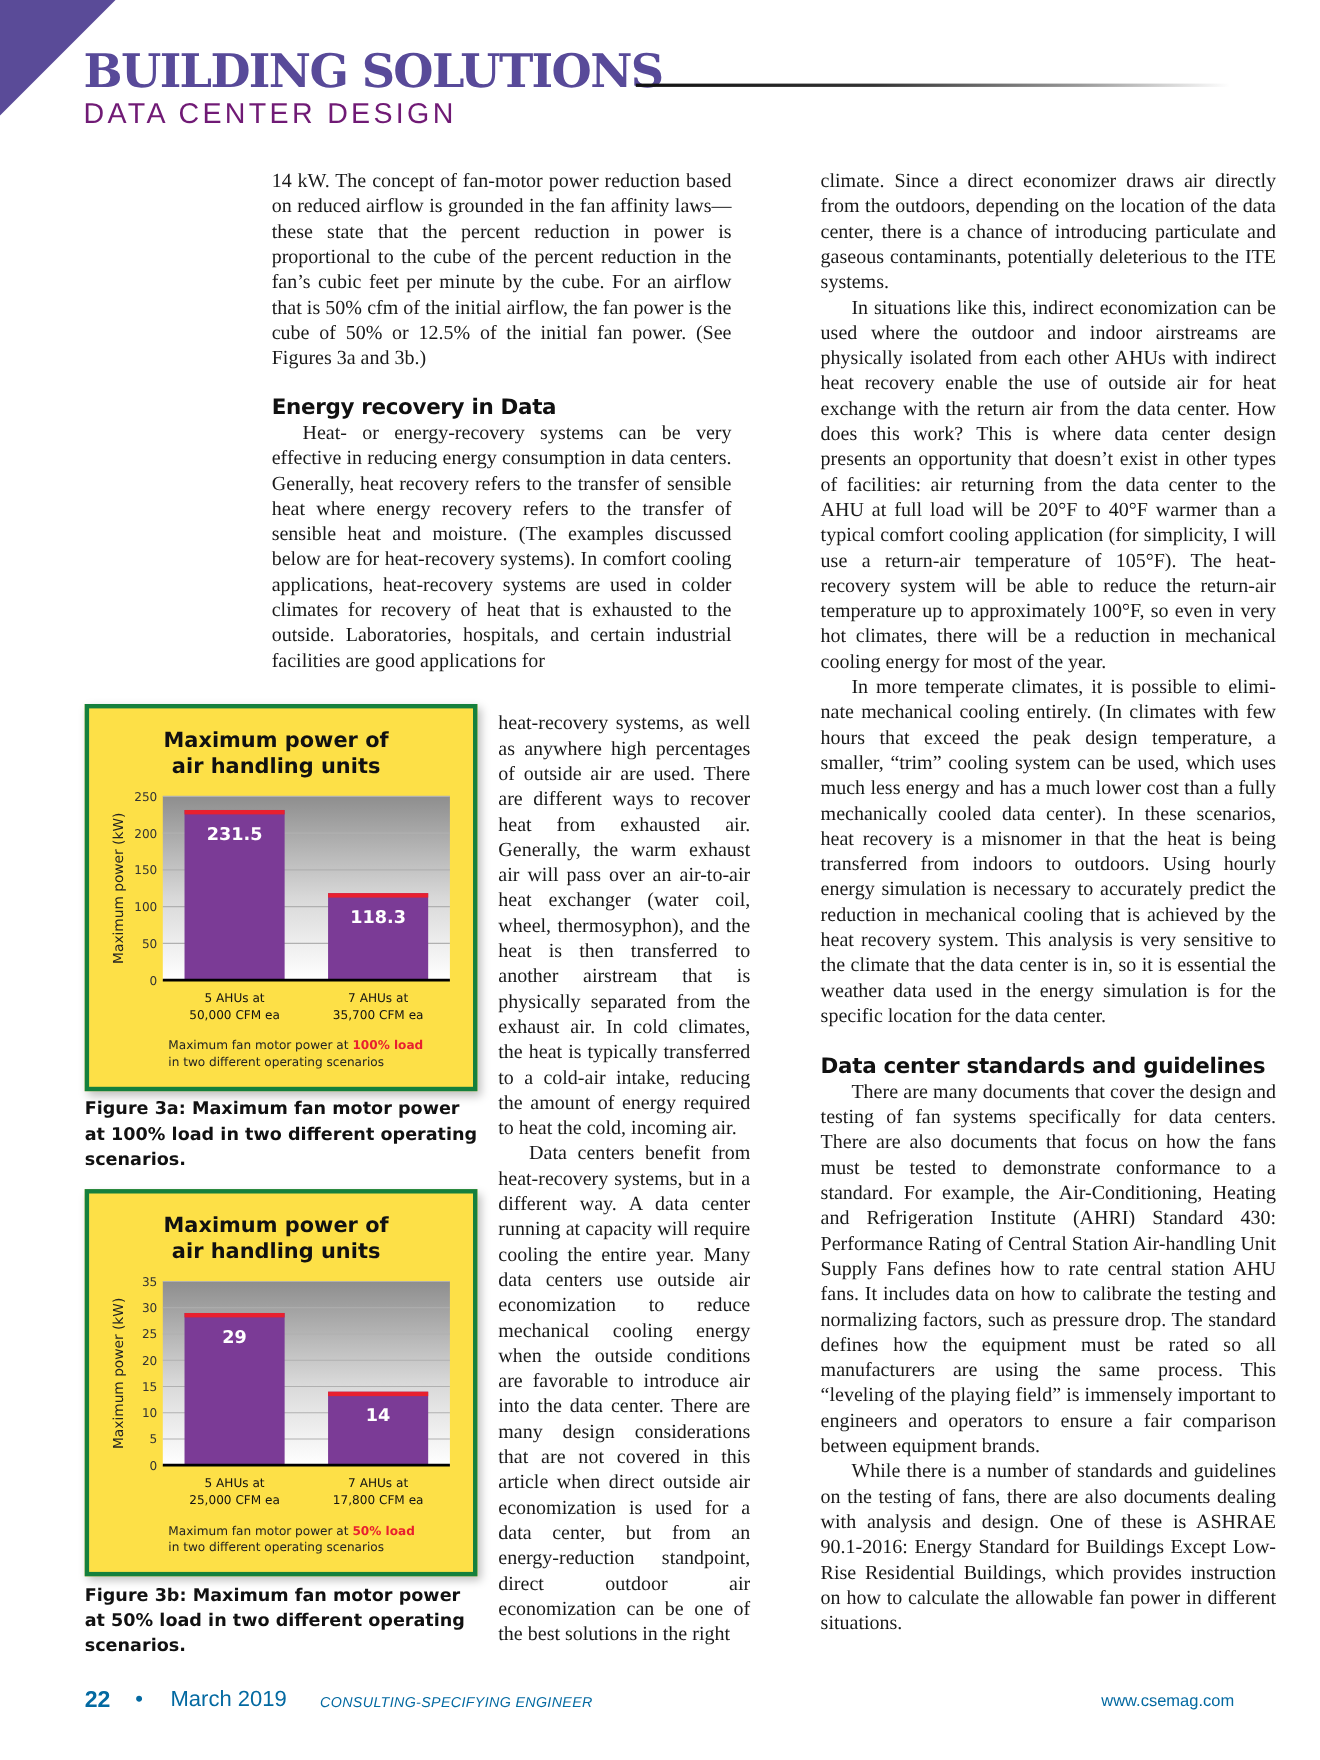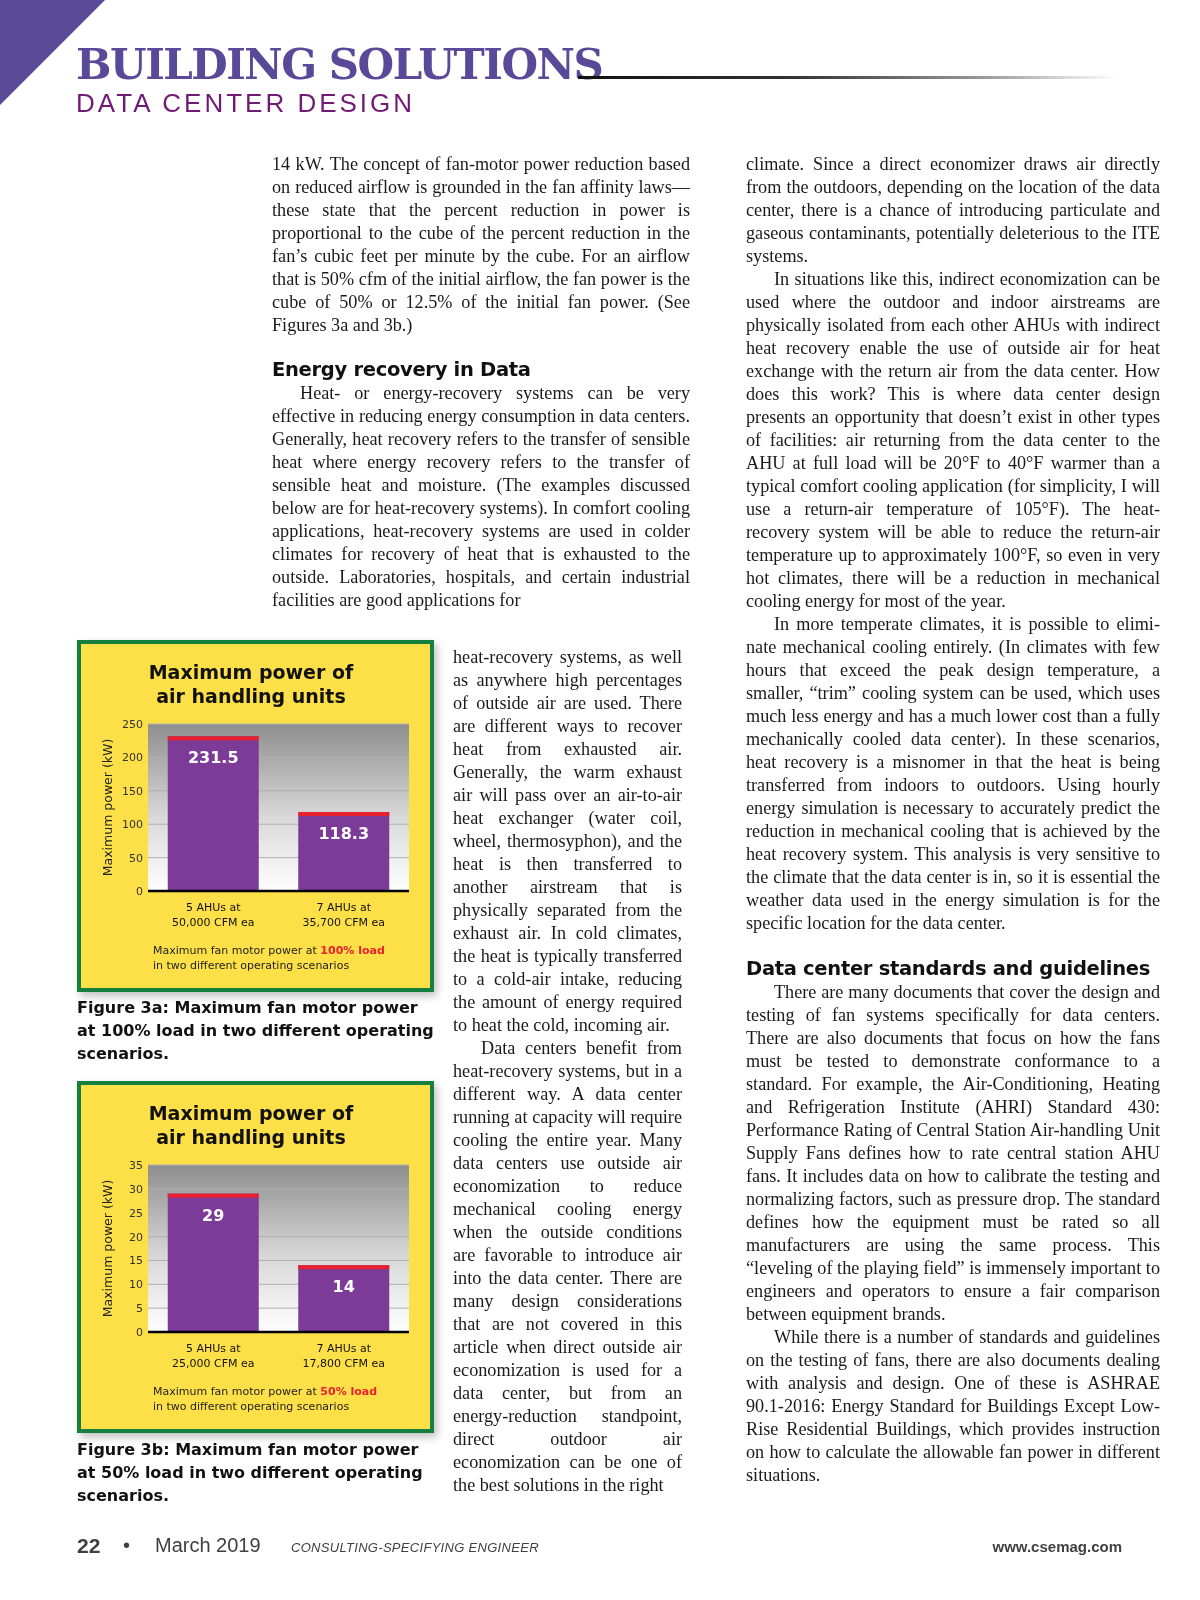--- a/index.html
+++ b/index.html
@@ -12,37 +12,37 @@
               background: linear-gradient(to right, #111 0%, #333 40%, #999 75%, #fff 100%); }
   .hdr-sub { position: absolute; left: 76px; top: 88px; font-family: "Liberation Sans", sans-serif;
              font-size: 26px; color: #701a75; letter-spacing: 3px; white-space: nowrap; }
 
   .body-text { font-family: "Liberation Serif", serif; font-size: 18.2px; line-height: 23px;
                text-align: justify; color: #1a1a1a; margin: 0; hyphens: manual; }
   .indent { text-indent: 28px; }
   h2.sec { font-family: "DejaVu Sans", sans-serif; font-weight: bold; font-size: 19.5px;
            margin: 0; line-height: 24px; color: #111; letter-spacing: -0.3px; }
 
-  .col1 { position: absolute; left: 272px; top: 153px; width: 418px; }
+  .col1 { position: absolute; left: 247px; top: 153px; width: 418px; }
   .col1b { position: absolute; left: 453px; top: 613px; width: 229px; margin-top: 33px; }
   .col2 { position: absolute; left: 746px; top: 153px; width: 414px; }
 
   .fig { position: absolute; left: 77px; width: 349px; border: 4px solid #15803d; background: #fde047;
          box-shadow: 3px 4px 8px rgba(0,0,0,0.25); }
   .fig svg { display: block; }
   .cap { position: absolute; left: 77px; width: 360px; font-family: "DejaVu Sans", sans-serif;
          font-weight: bold; font-size: 16px; line-height: 23px; color: #111; }
 
   .footer { position: absolute; top: 1534px; left: 77px; right: 78px; height: 30px;
-            font-family: "Liberation Sans", sans-serif; color: #404040; }
+            font-family: "Liberation Sans", sans-serif; color: #0369a1; }
   .pg { position: absolute; left: 0; top: 0; font-weight: bold; font-size: 21px; }
   .dot { position: absolute; left: 46px; top: 0; font-size: 20px; }
   .date { position: absolute; left: 78px; top: 0; font-size: 20px; }
   .mag { position: absolute; left: 214px; top: 6px; font-size: 13px; font-style: italic; letter-spacing: 0.3px; }
-  .url { position: absolute; right: 0; top: 4px; font-size: 15px; font-weight: bold; }
+  .url { position: absolute; right: 0; top: 4px; font-size: 15px; }
 </style>
 </head>
 <body>
 
 <div class="corner"></div>
 <div class="hdr-title">BUILDING SOLUTIONS</div>
 <div class="hdr-rule"></div>
 <div class="hdr-sub">DATA CENTER DESIGN</div>
 
 <div class="col1">

